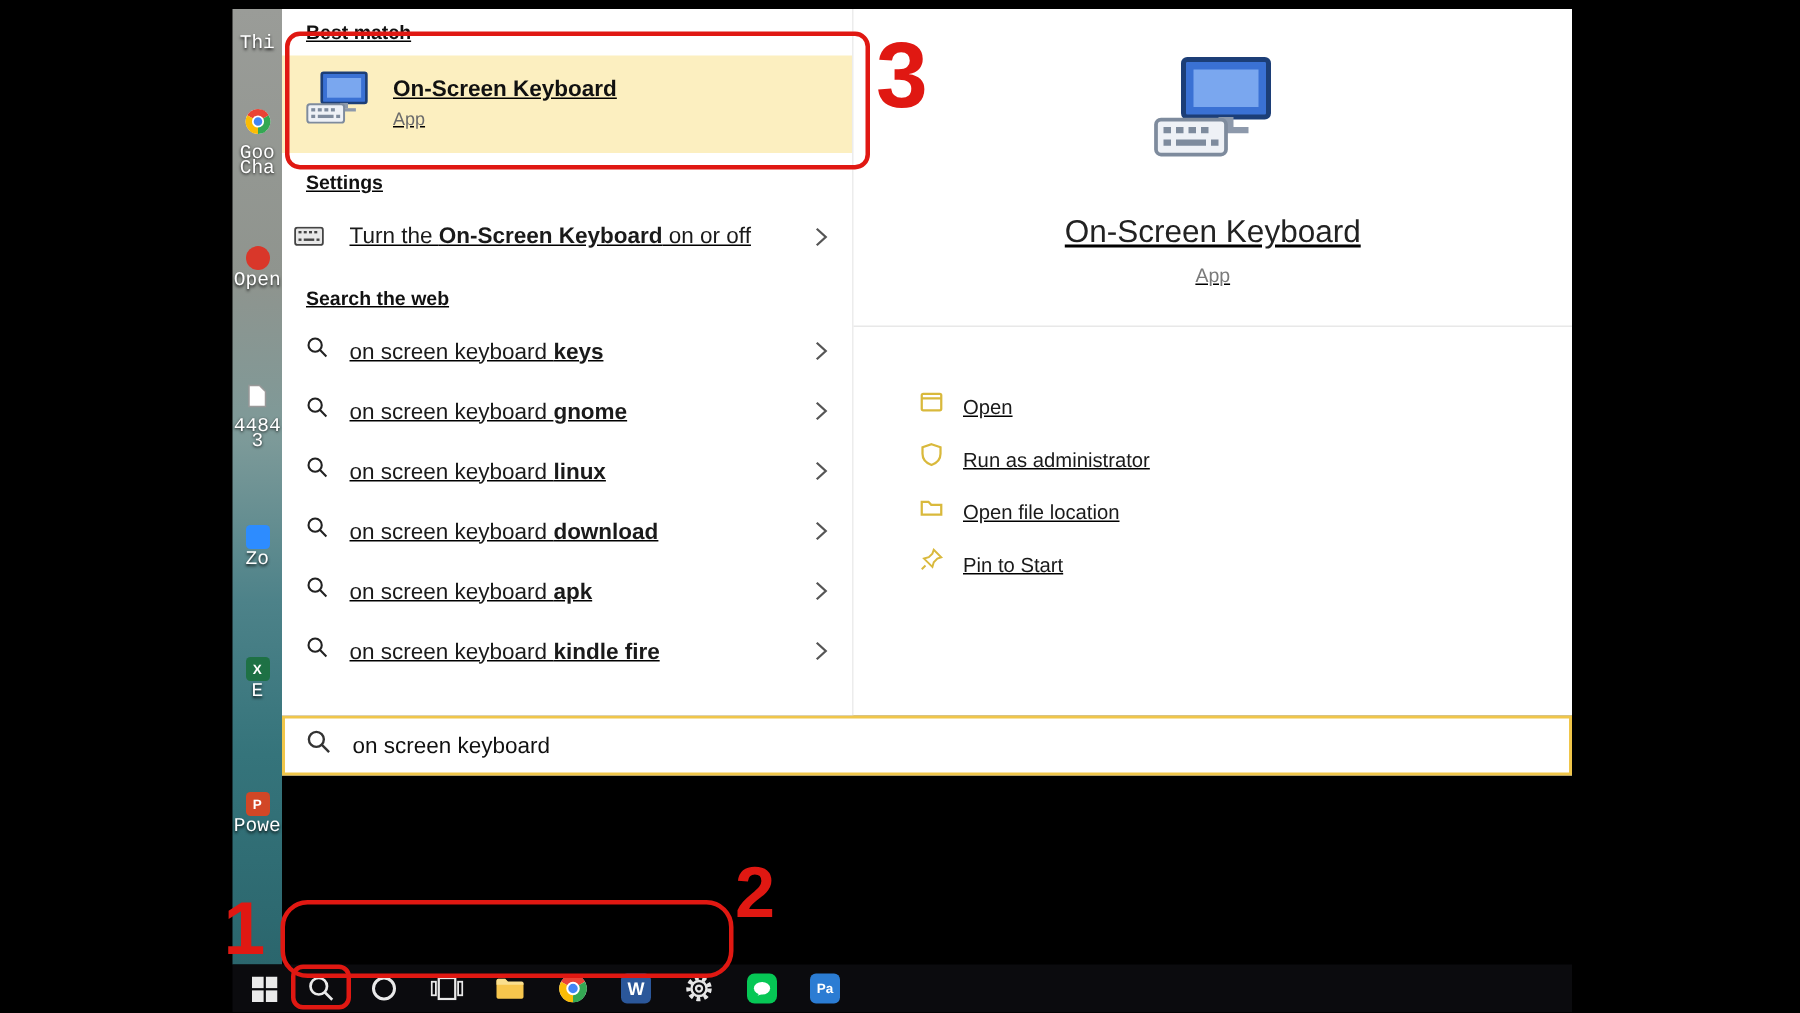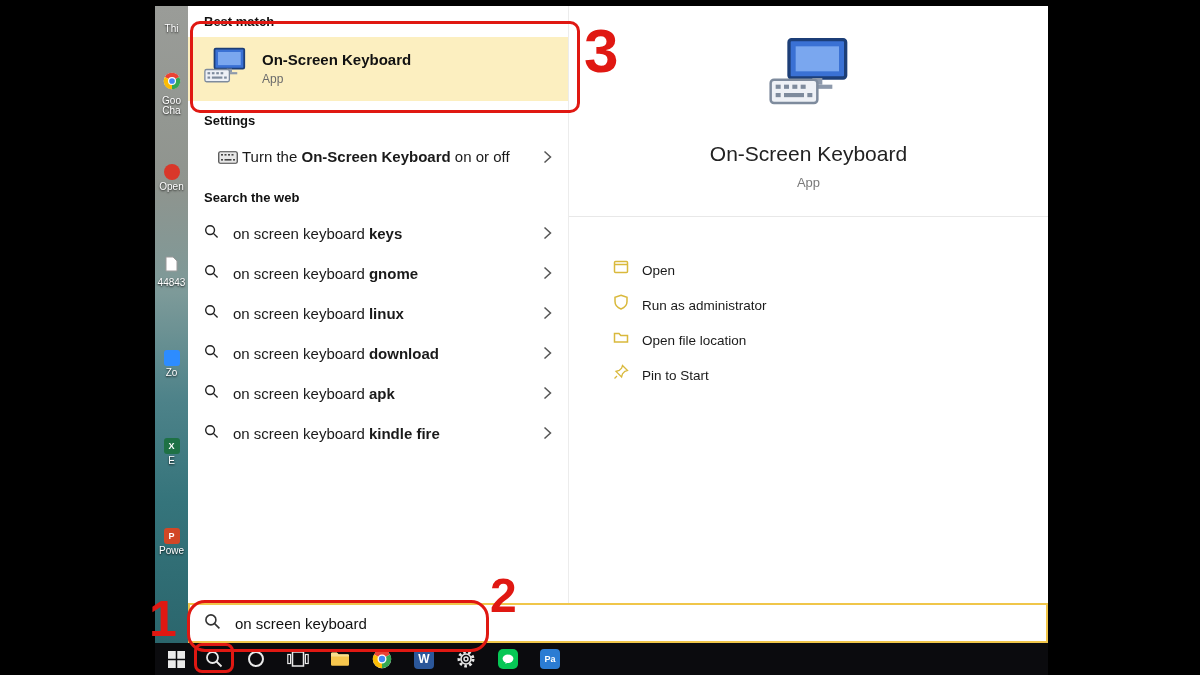--- a/index.html
+++ b/index.html
@@ -3,42 +3,42 @@
 <meta charset="utf-8">
 <style>
   html,body{margin:0;padding:0;background:#000;}
   body{font-family:"Liberation Sans", sans-serif; -webkit-font-smoothing:antialiased;}
   .screen{position:relative;width:1200px;height:675px;background:#000;overflow:hidden;}
 
   
   .desktop-strip{position:absolute;left:155px;top:6px;width:33px;height:637px;
     background:linear-gradient(180deg,#9a9c98 0%,#8f948e 28%,#7d9a99 45%,#4d8289 62%,#35747b 78%,#2b666d 100%);}
   .dt-item{position:absolute;left:0;width:33px;text-align:center;}
-  .dt-label{color:#fff;font-size:10px;line-height:10px;text-shadow:0 1px 2px rgba(0,0,0,.85);margin-top:2px;word-wrap:break-word;}
+  .dt-label{color:#fff;font-size:13px;line-height:10px;text-shadow:0 1px 2px rgba(0,0,0,.85);margin-top:2px;word-wrap:break-word;font-family:Liberation Mono, monospace;}
   .dt-glyphbox{width:16px;height:16px;margin:0 auto;border-radius:3px;display:flex;align-items:center;justify-content:center;
     color:#fff;font-size:9px;font-weight:700;}
   .dt-ccleaner{background:#d9372a;border-radius:50%;}
   .dt-zoom{background:#2d8cff;}
   .dt-excel{background:#1e7145;}
   .dt-ppt{background:#d24726;}
 
   
   .search-panel{position:absolute;left:188px;top:6px;width:860px;height:637px;display:flex;flex-direction:column;}
-  .panel-main{display:flex;height:597px;}
+  .panel-main{display:flex;height:471px;text-decoration:underline;}
   .results{width:380px;background:#fff;box-sizing:border-box;position:relative;}
   .preview{width:480px;background:#fff;border-left:1px solid #ececec;box-sizing:border-box;}
 
   .section-header{font-size:13px;font-weight:700;color:#111;padding:12px 16px 8px;}
   .section-header.first{padding-top:8px;}
 
   .best-match{display:flex;align-items:center;gap:16px;padding:9px 16px 11px;background:#fcefc0;cursor:default;}
   .bm-title{font-size:15px;font-weight:700;color:#111;}
   .bm-sub{font-size:12px;color:#6b6b6b;margin-top:4px;}
 
-  .settings-item{position:relative;display:flex;gap:4px;padding:10px 30px;align-items:flex-end;}
+  .settings-item{position:relative;display:flex;gap:17px;padding:10px 8px;align-items:flex-end;}
   .settings-text{font-size:15px;line-height:22px;color:#1a1a1a;width:282px;}
   .settings-text b{font-weight:700;}
 
   .web-item{position:relative;height:40px;display:flex;align-items:center;gap:14px;padding:0 16px;}
   .wi-text{font-size:15px;color:#1a1a1a;white-space:nowrap;}
   .wi-text b{font-weight:700;}
   .wi-note{color:#9a9a9a;}
   .chev{position:absolute;right:16px;top:50%;transform:translateY(-50%);display:flex;}
 
   

